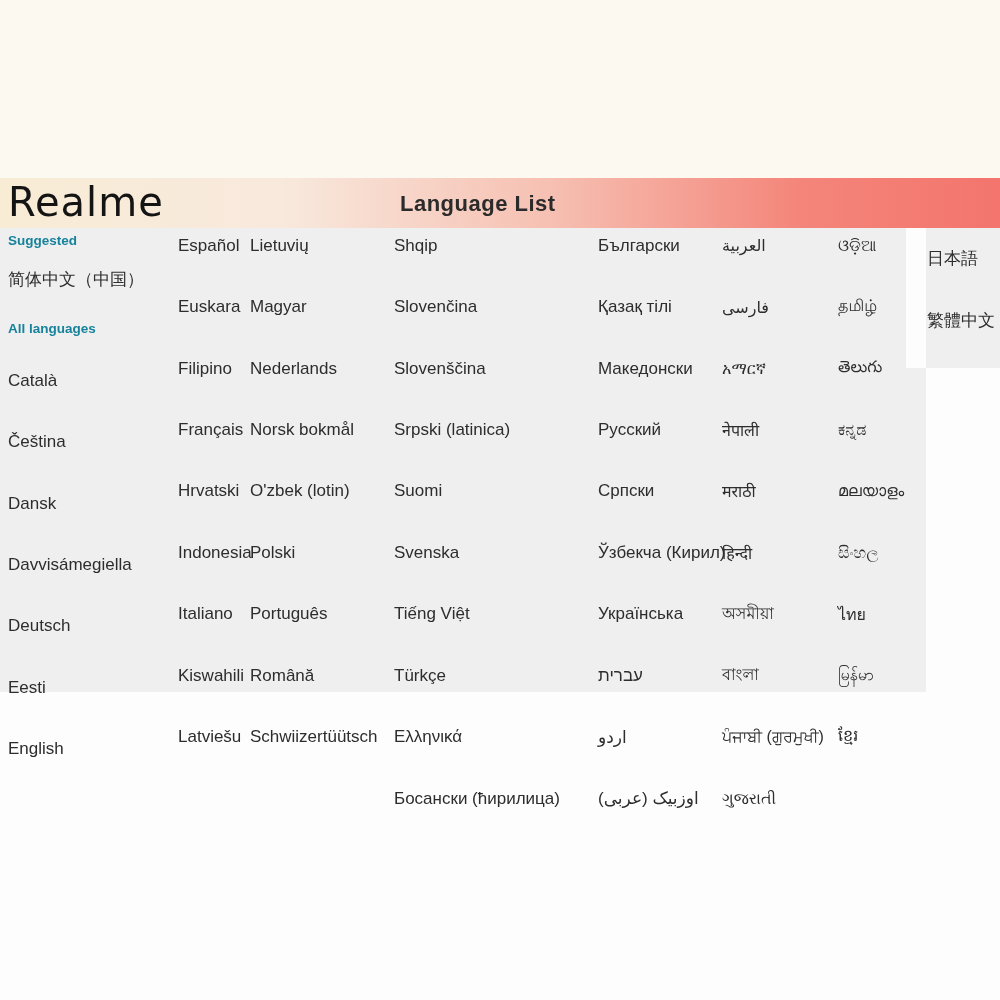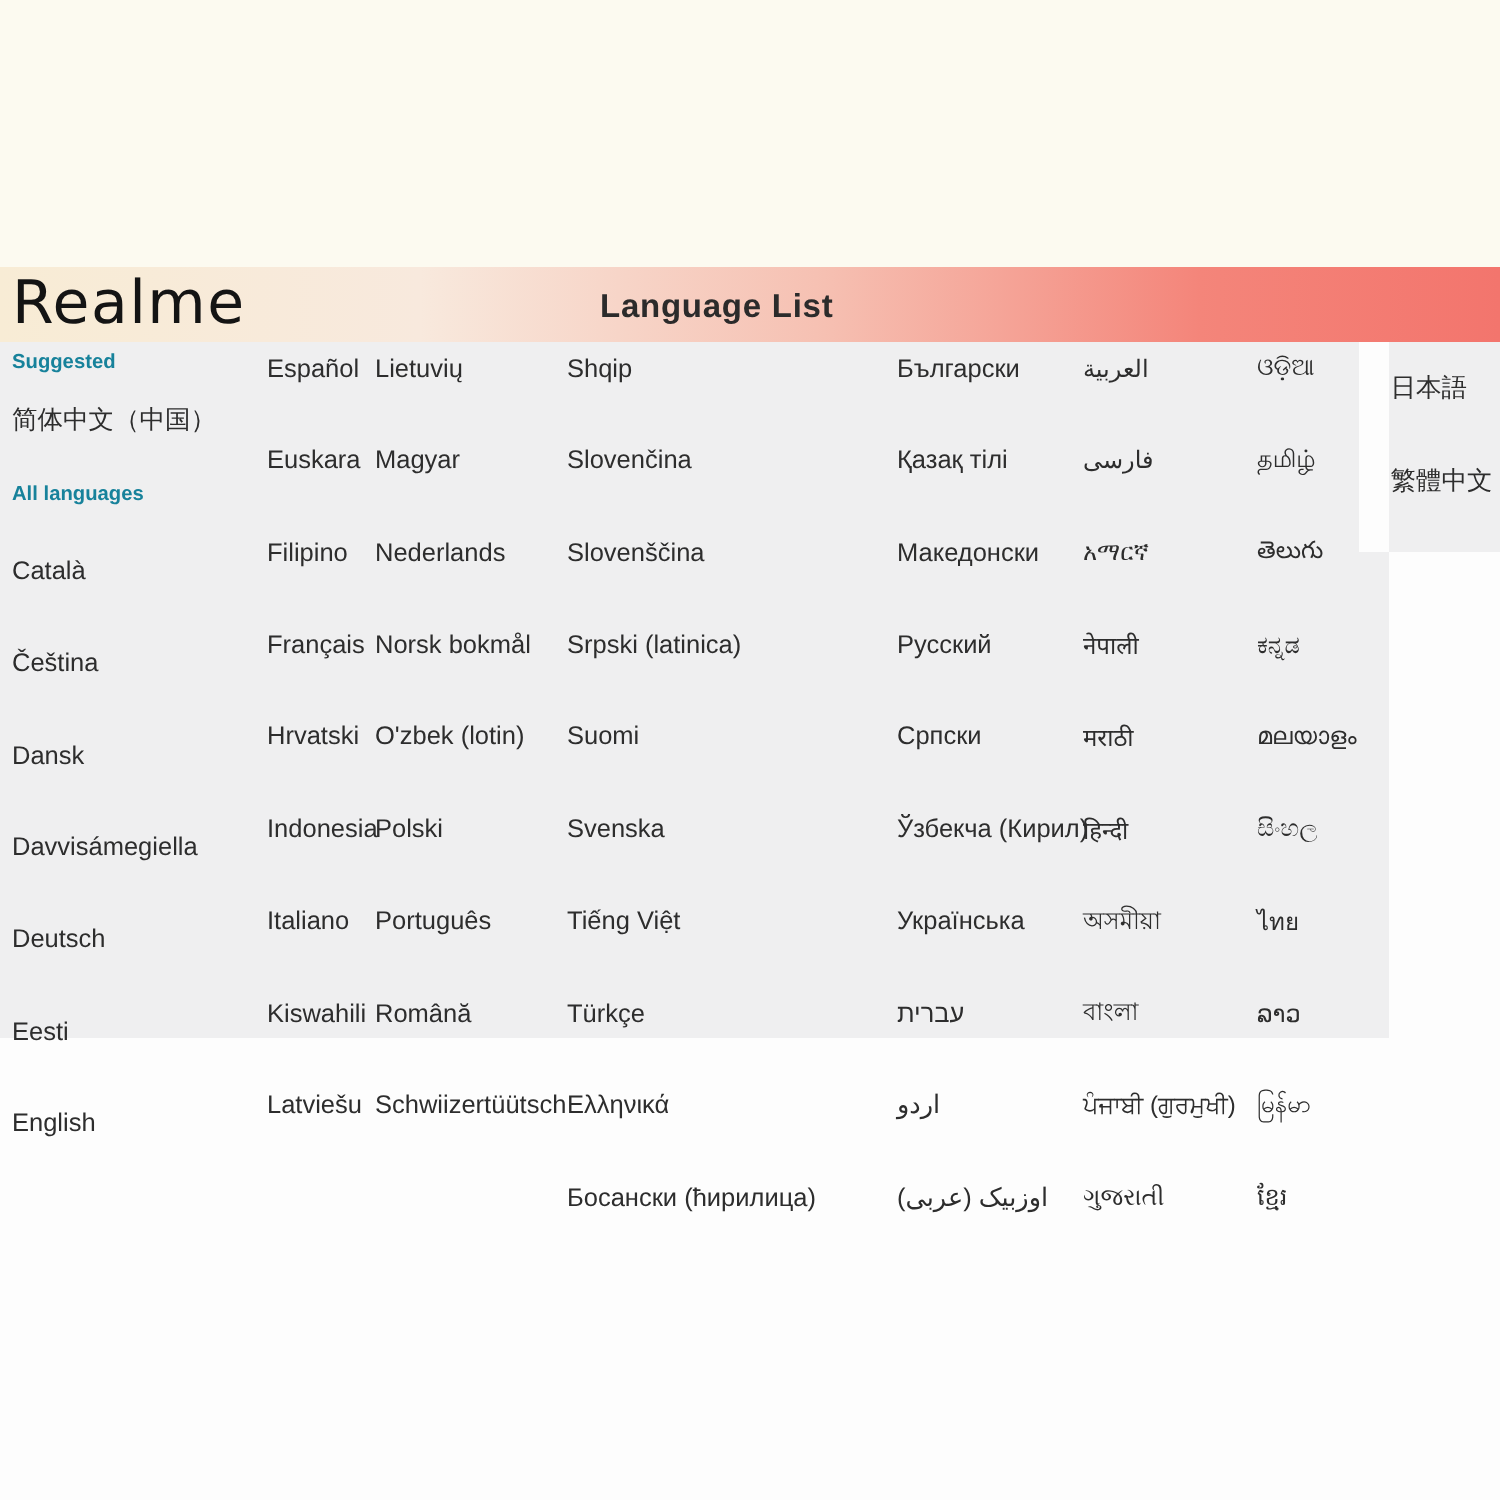--- a/index.html
+++ b/index.html
@@ -37,21 +37,21 @@
   }
   .col{position:absolute;}
   .cell{
     height:61.45px;display:flex;align-items:center;
     font-size:17px;color:#2d2d2d;white-space:nowrap;
   }
   
   .col1{left:8px;top:0;}
   .col2{left:160px;top:-13px;margin-left:18px;}
   .col3{left:250px;top:-13px;}
-  .col4{left:378px;top:-13px;}
+  .col4{left:394px;top:-13px;}
   .col5{left:598px;top:-13px;}
   .col6{left:722px;top:-13px;}
   .col7{left:838px;top:-13px;}
   .col8{left:927px;top:0;}
   .col6 .cell,.col7 .cell{font-size:16px;}
   
   .col1 .cell:nth-child(1){height:24px;}
   .col1 .cell:nth-child(2){height:54px;}
   .col1 .cell:nth-child(3){height:44px;}
   .col1 .cell:nth-child(4){height:56px;}
@@ -151,21 +151,20 @@
       <div class="cell">ગુજરાતી</div>
     </div>
   <div class="col col7">
       <div class="cell">ଓଡ଼ିଆ</div>
       <div class="cell">தமிழ்</div>
       <div class="cell">తెలుగు</div>
       <div class="cell">ಕನ್ನಡ</div>
       <div class="cell">മലയാളം</div>
       <div class="cell">සිංහල</div>
       <div class="cell">ไทย</div>
-      <div class="cell">ລາວ</div>
       <div class="cell">မြန်မာ</div>
       <div class="cell">ខ្មែរ</div>
     </div>
   <div class="white-strip"></div>
   <div class="col col8">
       <div class="cell">日本語</div>
       <div class="cell">繁體中文</div>
     </div>
   <div class="white-box"></div>
 </div>

